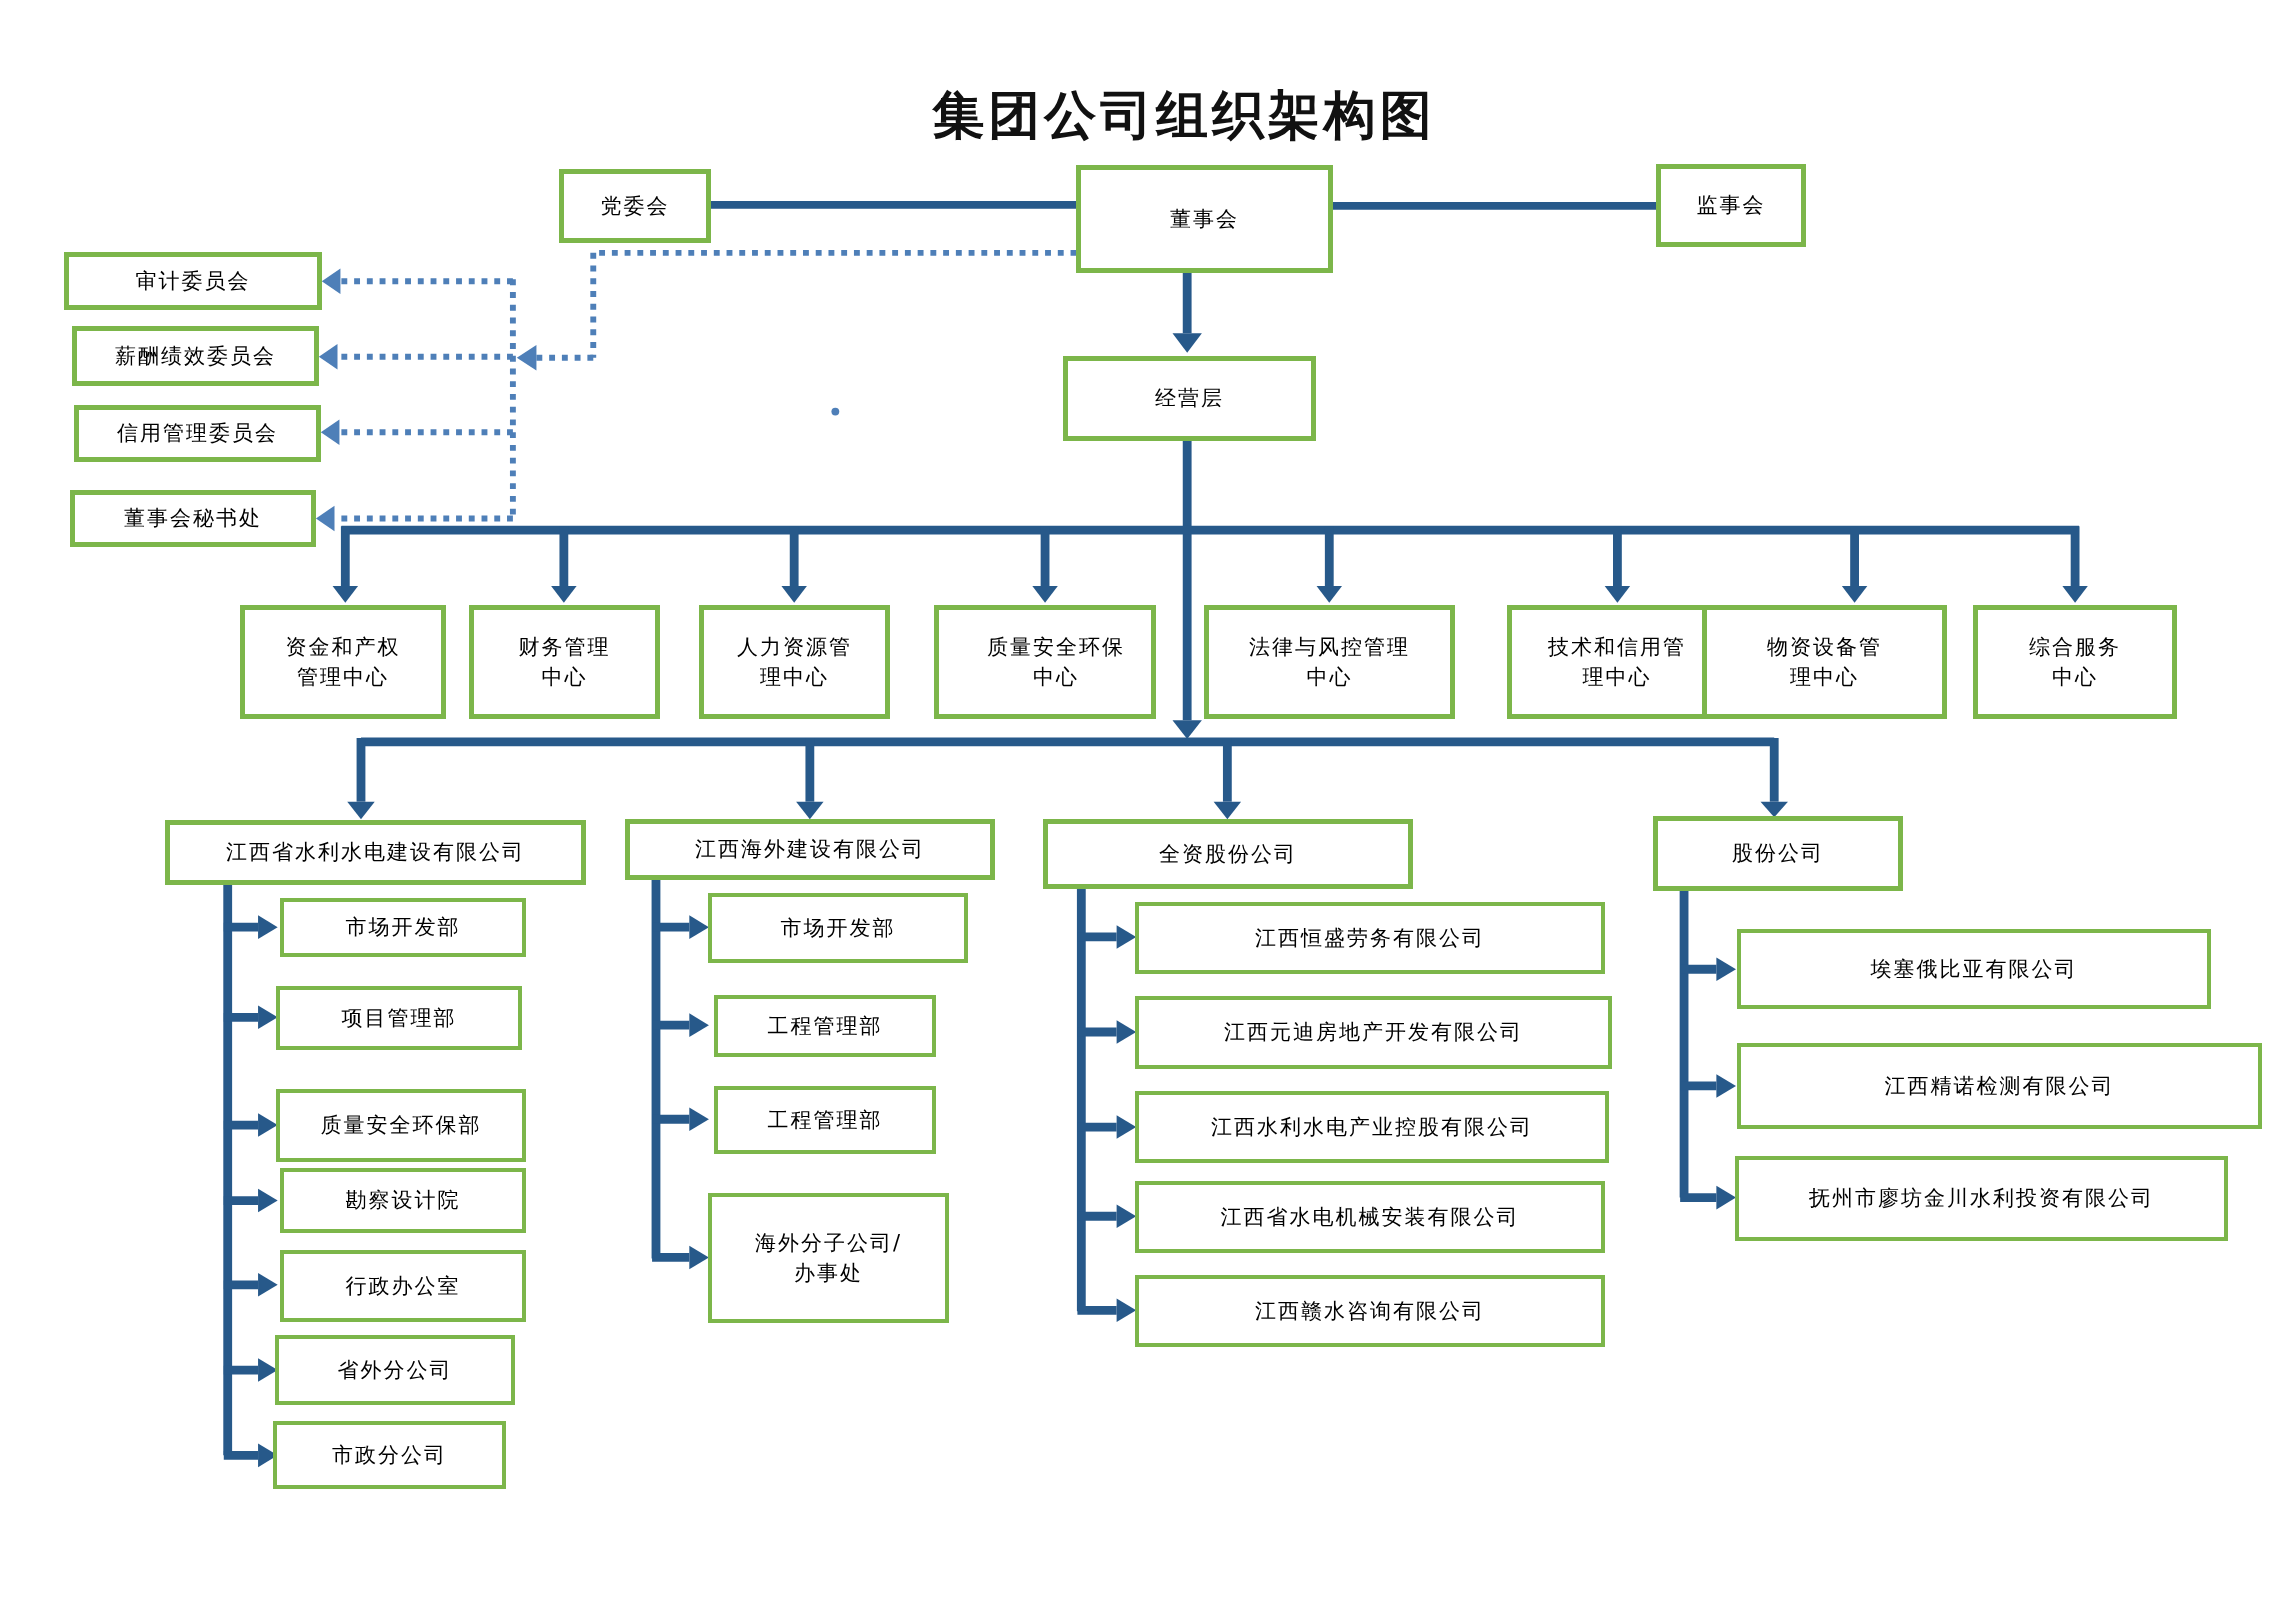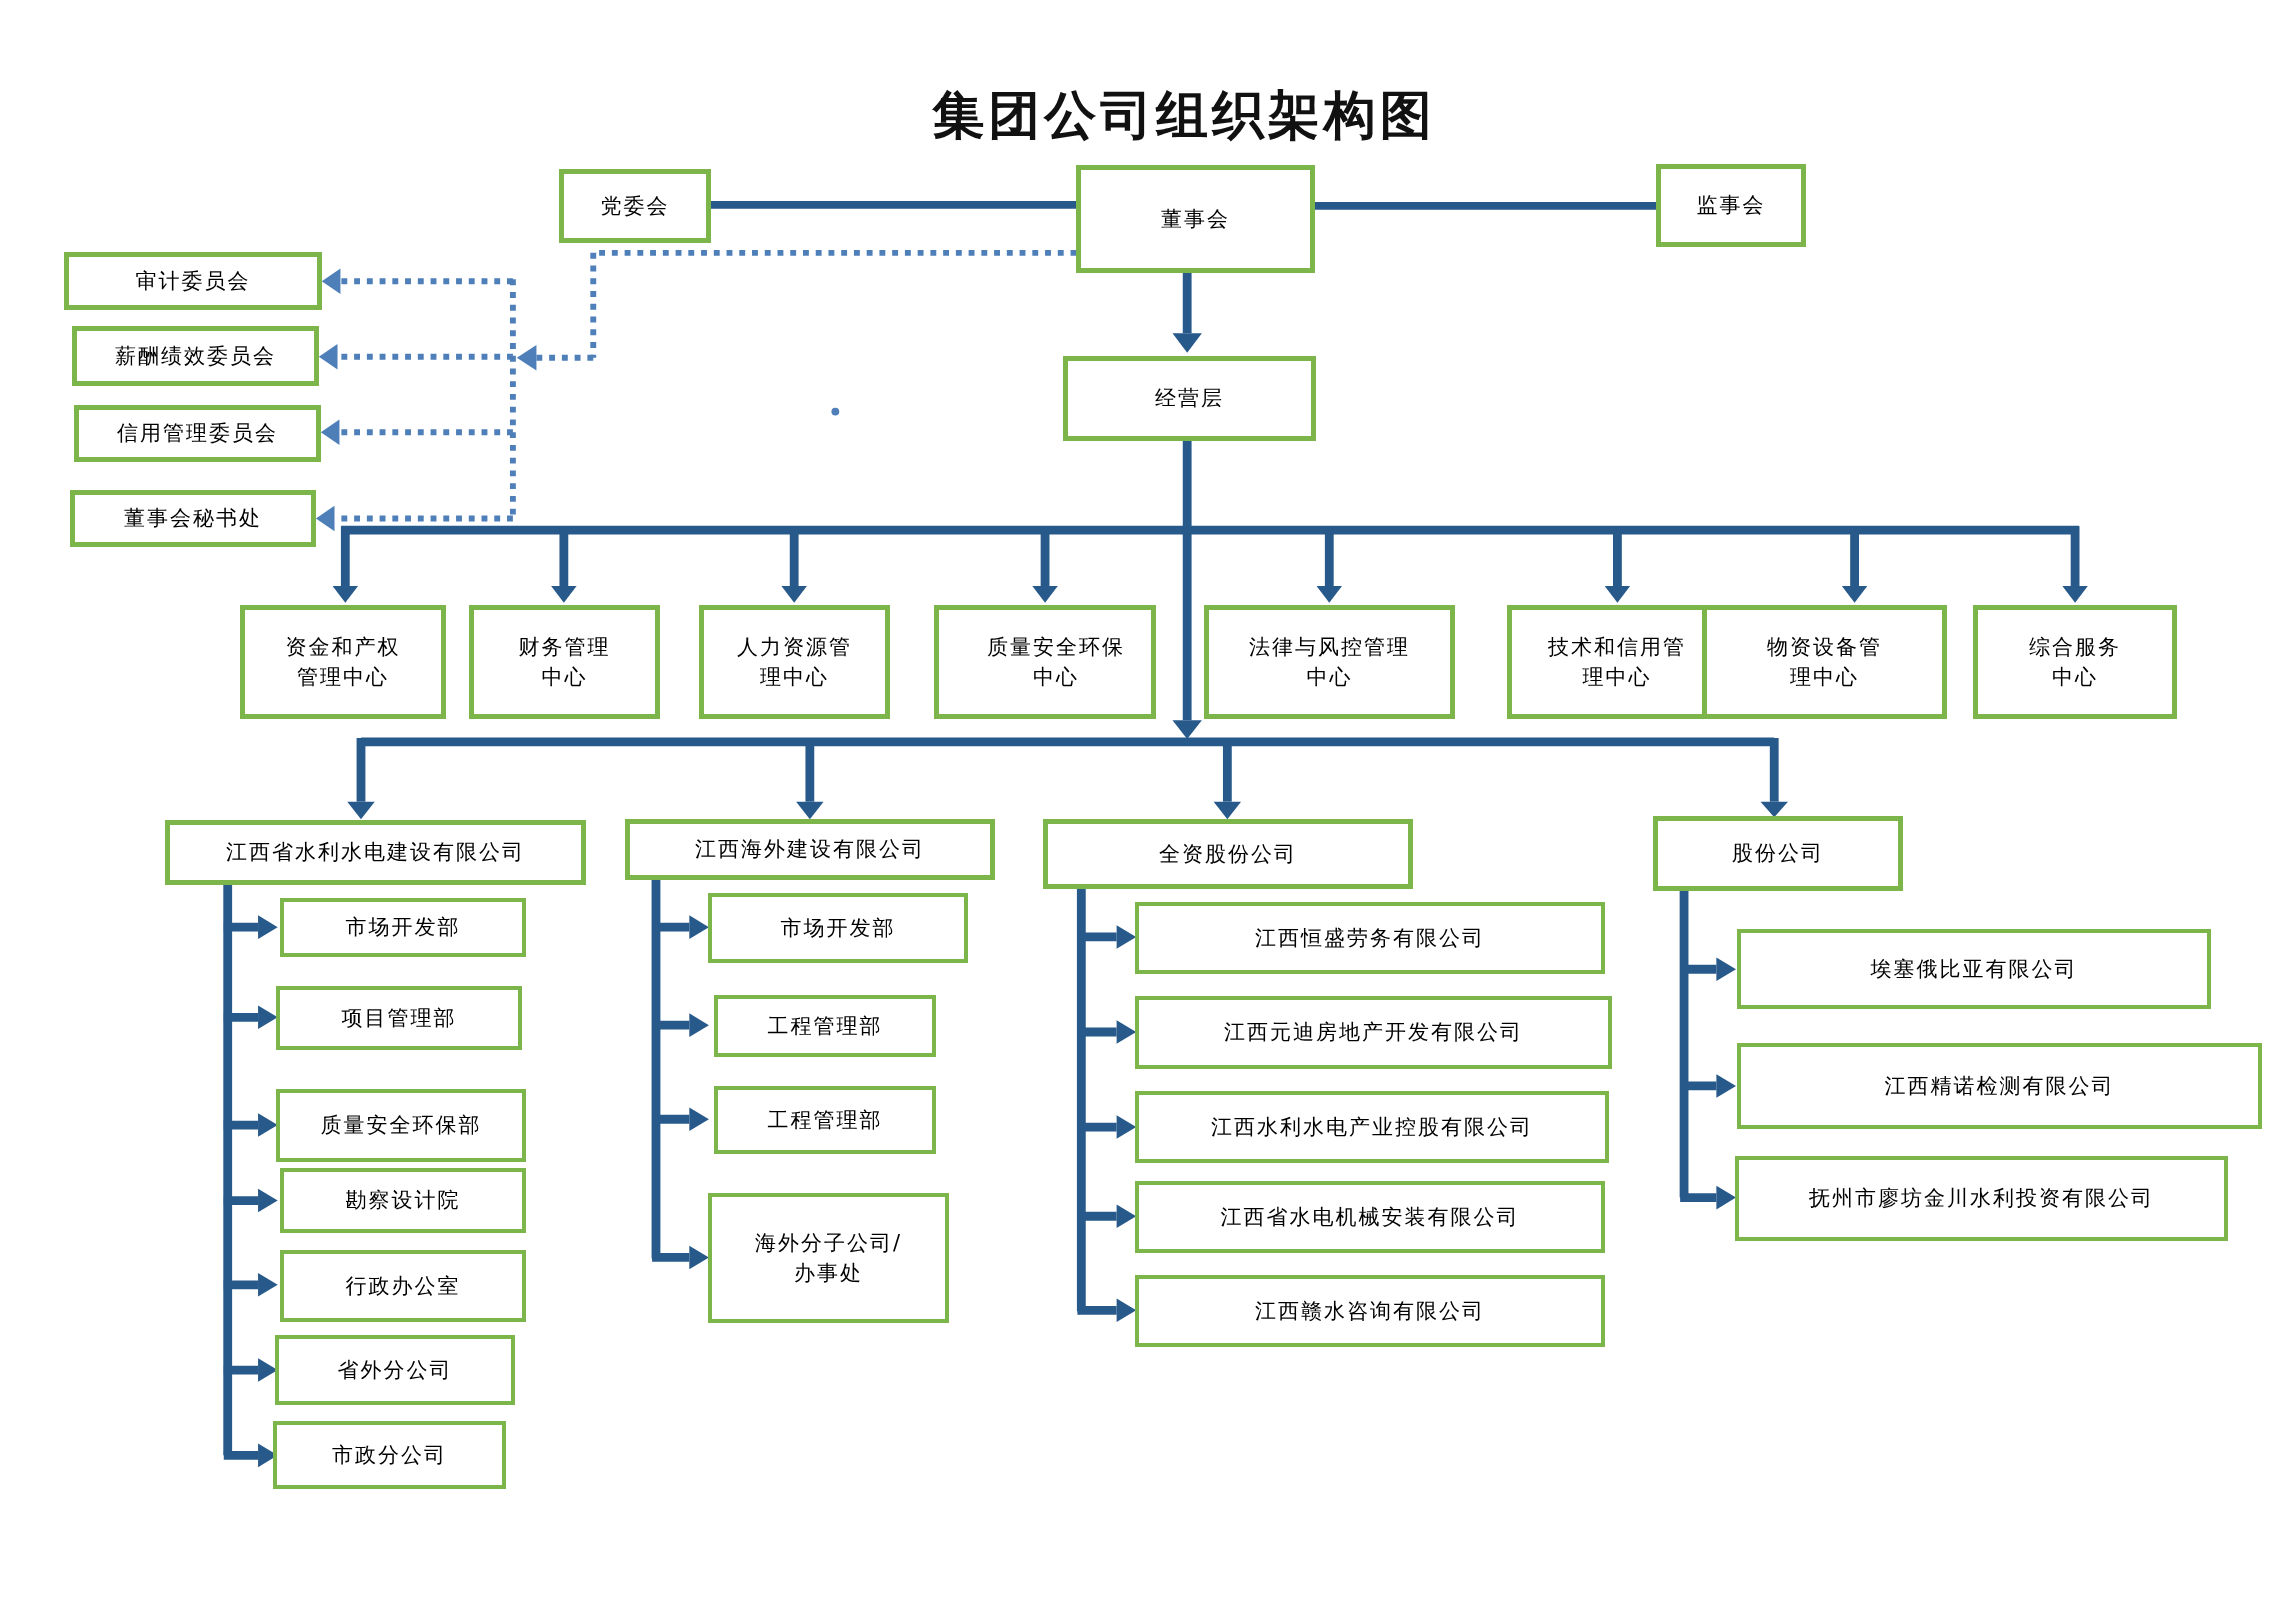--- a/index.html
+++ b/index.html
@@ -139,21 +139,21 @@
       <polygon points="346,428 346,454 327,441" stroke="none"></polygon>
     <line x1="523" y1="529" x2="341" y2="529"></line>
       <polygon points="341,516 341,542 322,529" stroke="none"></polygon>
     <circle cx="852" cy="420" r="4" stroke="none"></circle>
   </g>
 </svg>
 
 <div class="title" style="left:782px;top:81px;width:804px;">集团公司组织架构图</div>
 
 <div class="obox" style="left:559px;top:169px;width:152px;height:74px;">党委会</div>
-<div class="obox" style="left:1076px;top:165px;width:239px;height:108px;">董事会</div>
+<div class="obox" style="left:1076px;top:165px;width:257px;height:108px;">董事会</div>
 <div class="obox" style="left:1656px;top:164px;width:150px;height:83px;">监事会</div>
 <div class="obox" style="left:1063px;top:356px;width:253px;height:85px;">经营层</div>
 
 <div class="obox" style="left:64px;top:252px;width:258px;height:58px;">审计委员会</div>
 <div class="obox" style="left:72px;top:326px;width:247px;height:60px;">薪酬绩效委员会</div>
 <div class="obox" style="left:74px;top:405px;width:247px;height:57px;">信用管理委员会</div>
 <div class="obox" style="left:70px;top:490px;width:246px;height:57px;">董事会秘书处</div>
 
 <div class="obox" style="left:240px;top:605px;width:206px;height:114px;">资金和产权
 管理中心</div>

